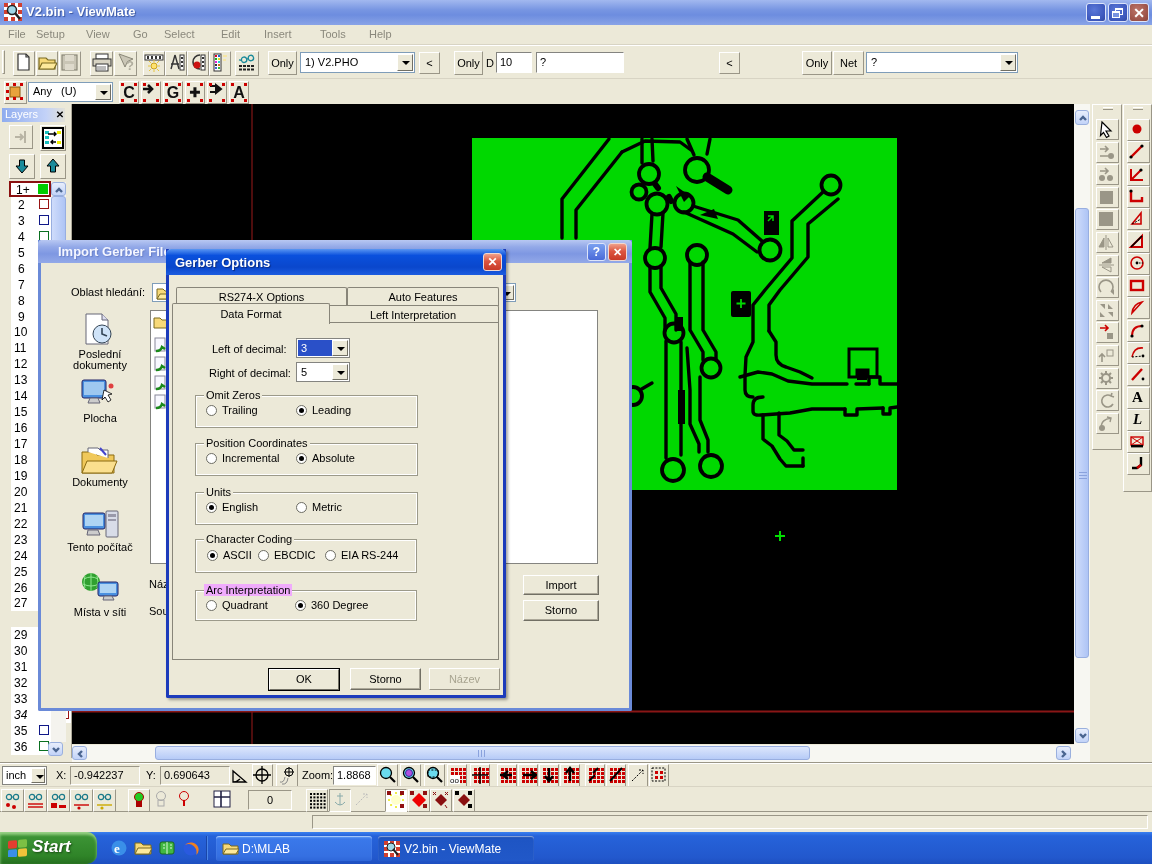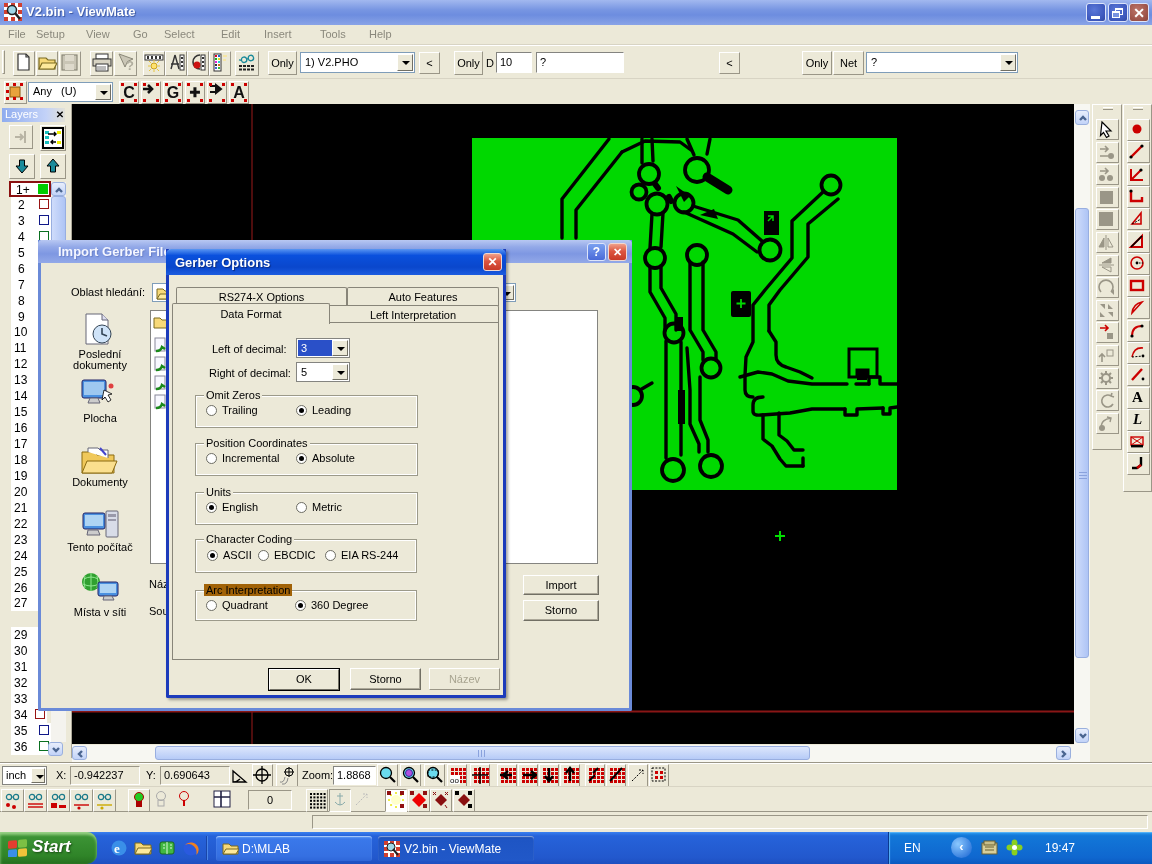--- a/index.html
+++ b/index.html
@@ -453,21 +453,21 @@
       <span style="position:absolute;right:2px;top:2px;width:10px;height:10px;background:#fff;border:1px solid #0a7020;"></span>
     </div>
     <div class="abs" style="left:11px;top:571px;width:40px;height:16px;background:#fff;">
       <span style="position:absolute;left:3px;top:1px;font-size:12px;">32</span>
       <span style="position:absolute;right:2px;top:2px;width:10px;height:10px;background:#fff;border:1px solid #981414;"></span>
     </div>
     <div class="abs" style="left:11px;top:587px;width:40px;height:16px;background:#fff;">
       <span style="position:absolute;left:3px;top:1px;font-size:12px;">33</span>
       <span style="position:absolute;right:2px;top:2px;width:10px;height:10px;background:#fff;border:1px solid #101888;"></span>
     </div>
-    <div class="abs" style="left:11px;top:603px;width:36px;height:16px;background:#fff;">
+    <div class="abs" style="left:11px;top:603px;width:60px;height:16px;background:#fff;font-style:italic;">
       <span style="position:absolute;left:3px;top:1px;font-size:12px;">34</span>
       <span style="position:absolute;right:2px;top:2px;width:10px;height:10px;background:#fff;border:1px solid #981414;"></span>
     </div>
     <div class="abs" style="left:11px;top:619px;width:40px;height:16px;background:#fff;">
       <span style="position:absolute;left:3px;top:1px;font-size:12px;">35</span>
       <span style="position:absolute;right:2px;top:2px;width:10px;height:10px;background:#fff;border:1px solid #101888;"></span>
     </div>
     <div class="abs" style="left:11px;top:635px;width:40px;height:16px;background:#fff;">
       <span style="position:absolute;left:3px;top:1px;font-size:12px;">36</span>
       <span style="position:absolute;right:2px;top:2px;width:10px;height:10px;background:#fff;border:1px solid #0a7020;"></span>
@@ -1144,39 +1144,20 @@
           <rect x="12" y="6" width="4" height="4"></rect>
           <rect x="0" y="12" width="4" height="4"></rect>
           <rect x="6" y="12" width="4" height="4"></rect>
           <rect x="12" y="12" width="4" height="4"></rect>
         </g>
         <circle cx="7" cy="6" r="4" fill="#9fd8e8" stroke="#222"></circle>
         <line x1="9" y1="8" x2="14" y2="14" stroke="#222" stroke-width="2"></line>
       </svg>
       <span style="position:absolute;left:26px;top:6px;color:#fff;font-size:12px;white-space:nowrap;overflow:hidden;max-width:126px;display:inline-block;">V2.bin - ViewMate</span>
     </div>
-<div class="abs" style="left:888px;top:0;width:264px;height:32px;background:linear-gradient(#2a9bf0,#1277d8 12%,#0f67cf 80%,#0b59c0);border-left:1px solid #0a3a90;box-shadow:inset 1px 1px 1px #5ab4f8;">
-<span class="abs" style="left:15px;top:9px;color:#fff;font-size:12px;">EN</span>
-<div class="abs" style="left:62px;top:5px;width:21px;height:21px;border-radius:50%;background:radial-gradient(circle at 7px 7px,#8ac8ff,#1560d0);color:#fff;font-weight:bold;text-align:center;line-height:20px;font-size:13px;">‹</div>
-<svg class="abs" style="left:92px;top:8px" width="17" height="15">
-        <rect x="1" y="3" width="15" height="11" fill="#d8cf9a" stroke="#6a6030"></rect>
-        <rect x="3" y="1" width="11" height="4" fill="#c8bf8a" stroke="#6a6030"></rect>
-        <path d="M4 7 h9 M4 10 h9" stroke="#6a6030"></path>
-      </svg>
-<svg class="abs" style="left:117px;top:7px" width="17" height="17">
-        <g fill="#8ad020">
-          <ellipse cx="8.5" cy="4" rx="3" ry="3.5"></ellipse>
-          <ellipse cx="8.5" cy="13" rx="3" ry="3.5"></ellipse>
-          <ellipse cx="4" cy="8.5" rx="3.5" ry="3"></ellipse>
-          <ellipse cx="13" cy="8.5" rx="3.5" ry="3"></ellipse>
-        </g>
-        <circle cx="8.5" cy="8.5" r="2.5" fill="#fff"></circle>
-      </svg>
-<span class="abs" style="left:156px;top:9px;color:#fff;font-size:12px;">19:47</span>
-</div>
 </div>
 <div class="abs" style="left:38px;top:240px;width:594px;height:471px;background:#ece9d8;border:3px solid #6a8ad8;border-top:none;border-radius:0 0 2px 2px;">
 <div class="abs" style="left:-3px;top:0px;width:594px;height:23px;border-radius:4px 4px 0 0;background:linear-gradient(#b8c8f2,#93a9e8 30%,#7e97e2 60%,#93a9e8);">
 <span class="abs" style="left:8px;top:4px;color:#f4f6ff;font-weight:bold;font-size:13px;text-shadow:1px 1px 1px #6a80c8;margin-left:12px;">Import Gerber Files</span>
 <div class="abs" style="left:549px;top:3px;width:19px;height:18px;border-radius:3px;background:linear-gradient(#7aa0f0,#4a6ad8);border:1px solid #dce4fa;color:#fff;font-weight:bold;text-align:center;line-height:16px;font-size:12px;">?</div>
 <div class="abs" style="left:570px;top:3px;width:19px;height:18px;border-radius:3px;background:linear-gradient(#f0a08a,#dd5540 45%,#c83a28);border:1px solid #f0d8d0;color:#fff;font-weight:bold;text-align:center;line-height:16px;font-size:11px;">✕</div>
 </div>
 <span class="abs" style="left:30px;top:46px;">Oblast hledání:</span>
 <div class="combo" style="left:111px;top:43px;width:364px;height:19px;">
       <svg style="position:absolute;left:3px;top:2px" width="18" height="15">
@@ -1309,21 +1290,21 @@
     <span class="abs" style="left:143px;top:252px;">Metric</span>
 <div class="grp" style="left:26px;top:290px;width:222px;height:34px;border:1px solid #9c9a8a;box-shadow:1px 1px 0 #fff inset, -1px -1px 0 #fff inset;"></div>
     <span class="abs" style="left:35px;top:284px;background:#ece9d8;padding:0 2px;">Character Coding</span>
 <div class="radio on" style="left:38px;top:301px;"></div>
     <span class="abs" style="left:54px;top:300px;">ASCII</span>
 <div class="radio" style="left:89px;top:301px;"></div>
     <span class="abs" style="left:105px;top:300px;">EBCDIC</span>
 <div class="radio" style="left:156px;top:301px;"></div>
     <span class="abs" style="left:172px;top:300px;">EIA RS-244</span>
 <div class="grp" style="left:26px;top:341px;width:222px;height:31px;border:1px solid #9c9a8a;box-shadow:1px 1px 0 #fff inset, -1px -1px 0 #fff inset;"></div>
-    <span class="abs" style="left:35px;top:335px;background:#a16207;padding:0 2px;">Arc Interpretation</span>
+    <span class="abs" style="left:35px;top:335px;background:#f0abfc;padding:0 2px;">Arc Interpretation</span>
 <div class="radio" style="left:37px;top:351px;"></div>
     <span class="abs" style="left:53px;top:350px;">Quadrant</span>
 <div class="radio on" style="left:126px;top:351px;"></div>
     <span class="abs" style="left:142px;top:350px;">360 Degree</span>
 <div class="abs" style="left:99px;top:419px;width:72px;height:23px;background:#ece9d8;border:1px solid #000;">
       <div style="position:absolute;inset:0;border:1px solid;border-color:#fff #716f64 #716f64 #fff;text-align:center;line-height:19px;">OK</div>
     </div>
 <div class="btn" style="left:181px;top:419px;width:71px;height:22px;text-align:center;line-height:20px;border-color:#fff #716f64 #716f64 #fff;box-shadow:inset -1px -1px 0 #aca899;">Storno</div>
 <div class="btn" style="left:260px;top:419px;width:71px;height:22px;text-align:center;line-height:20px;color:#a8a490;">Název</div>
 </div>

